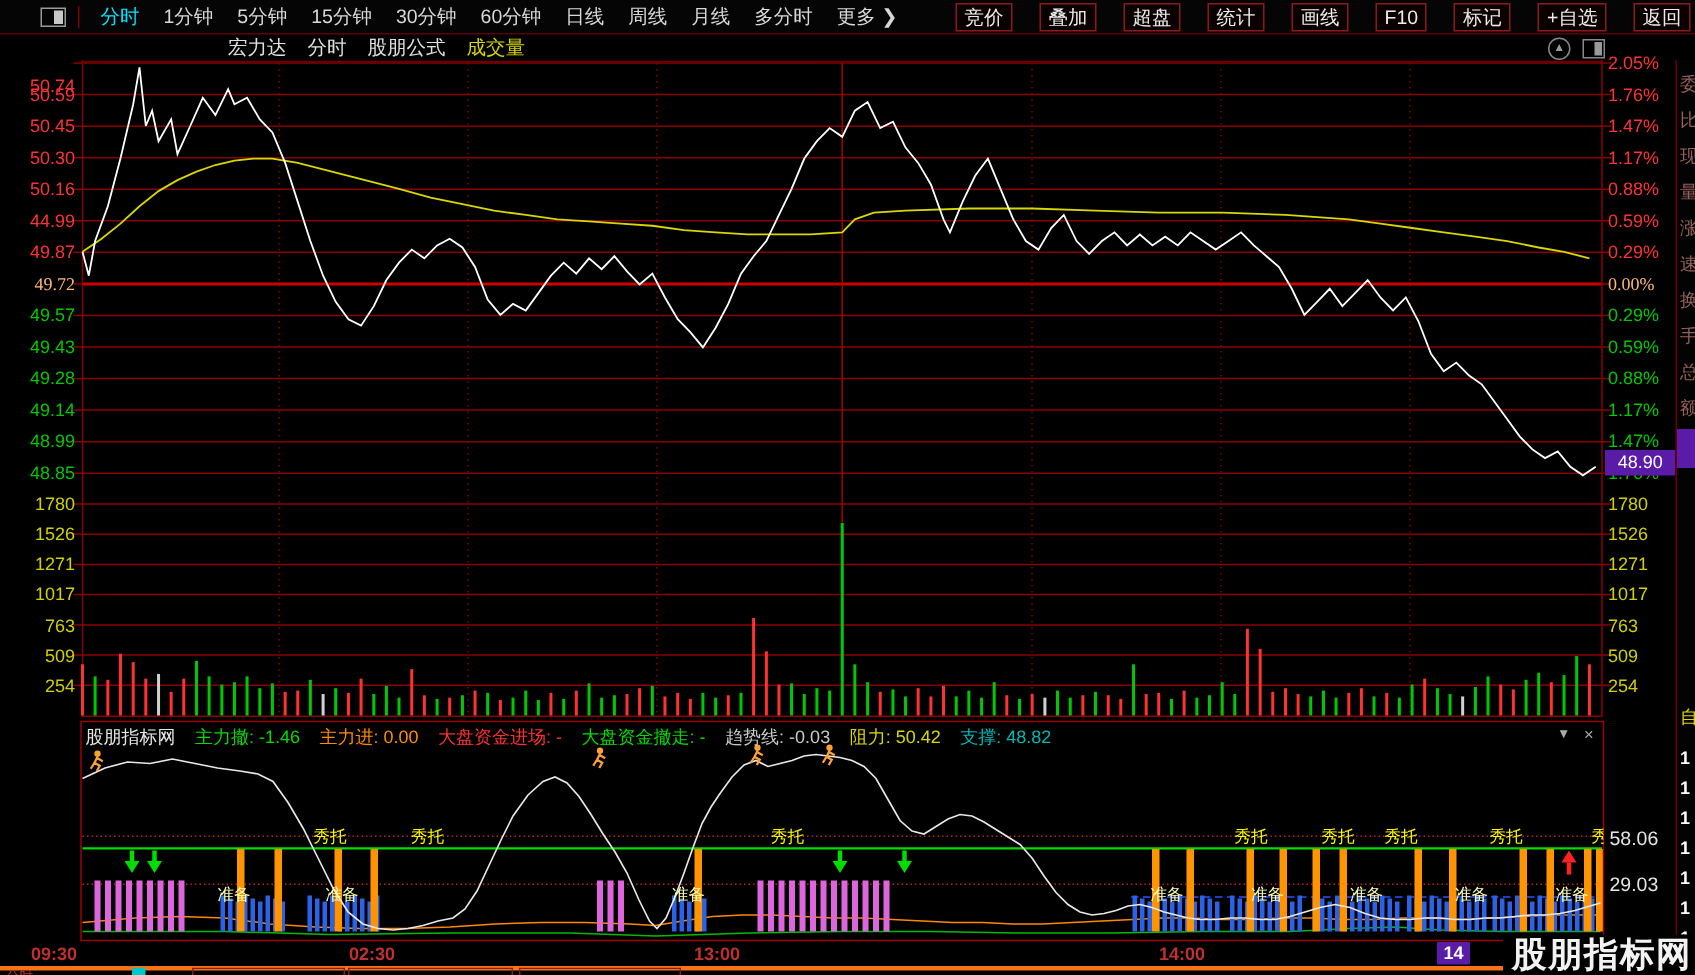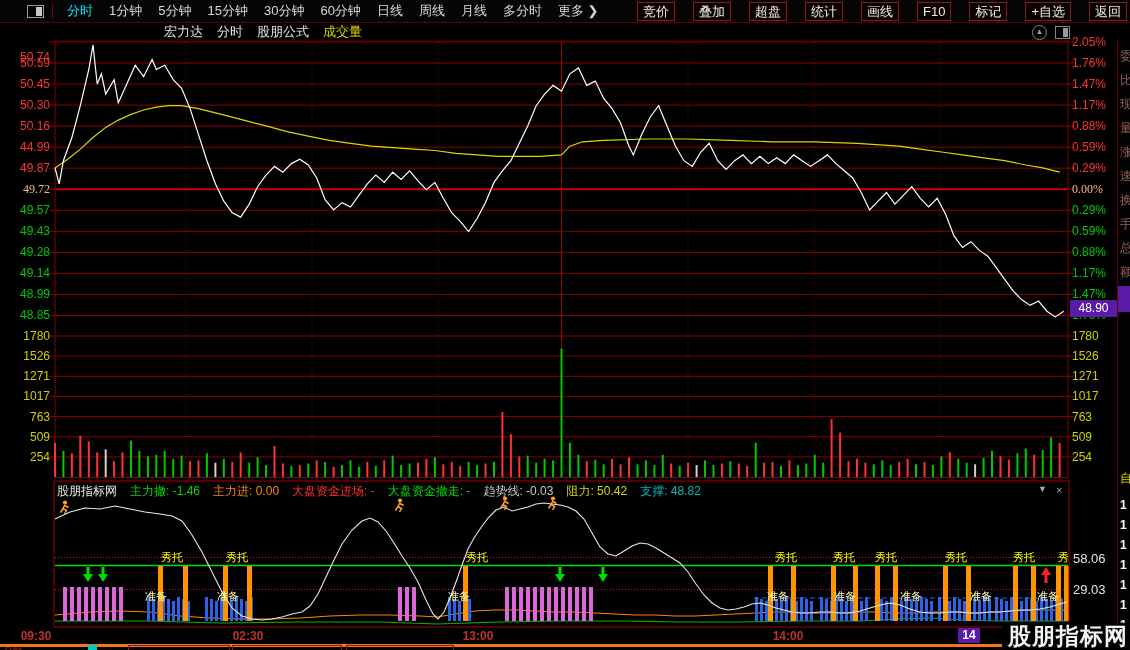--- a/index.html
+++ b/index.html
@@ -8,40 +8,40 @@
   .menu-bar{position:absolute;top:0;left:0;width:1130px;height:22px;background:#050505;
     border-bottom:1px solid #5a0000;display:flex;align-items:center;z-index:30;}
   .win-icon{width:15px;height:11px;border:1px solid #9a9a9a;margin-left:27px;display:inline-block;position:relative;}
   .win-icon span{position:absolute;right:1px;top:1px;bottom:1px;width:6px;background:#c8c8c8;}
   .menu-sep{width:1px;height:15px;background:#7b0000;margin:0 6px 0 8px;}
   .menu-item{color:#d8d8d8;font-size:13px;padding:0 8px;white-space:nowrap;cursor:default;}
   .menu-item.active{color:#00e5ff;}
   .right-buttons{margin-left:auto;display:flex;gap:2px;margin-right:3px;}
   .rbtn{border:1px solid #8b1a1a;color:#ececec;font-size:13px;padding:0 5px;line-height:17px;background:#0a0000;white-space:nowrap;margin-left:16px;}
   
-  .sub-header{position:absolute;top:23px;left:164px;height:17px;display:flex;gap:14px;align-items:center;z-index:30;}
+  .sub-header{position:absolute;top:23px;left:152px;height:17px;display:flex;gap:14px;align-items:center;z-index:30;}
   .sub-header span{font-size:13px;color:#e0e0e0;white-space:nowrap;}
   .sub-header .vol{color:#d8d800;}
   .sub-icons{position:absolute;top:25px;left:1032px;display:flex;gap:8px;z-index:30;}
   .circle-icon{width:13px;height:13px;border:1px solid #888;border-radius:50%;color:#999;font-size:8px;
     line-height:12px;text-align:center;}
   .split-icon{width:13px;height:11px;border:1px solid #888;position:relative;margin-top:1px;}
   .split-icon span{position:absolute;right:1px;top:1px;bottom:1px;width:5px;background:#999;}
   svg{position:absolute;top:0;left:0;z-index:5;}
   .axis-label{position:absolute;font-size:12px;z-index:10;white-space:nowrap;}
   .lab-left{width:50px;text-align:right;}
   .up{color:#ff3232;}.down{color:#00c800;}.flat{color:#fdba74;font-family:Liberation Serif, serif;}.volc{color:#d0d000;}
   .price-badge{position:absolute;left:1070px;width:47px;height:17px;background:#5a1ca8;color:#fff;
     font-size:12px;text-align:center;line-height:17px;z-index:12;}
   .ind-header{position:absolute;left:57px;top:483px;height:14px;display:flex;gap:13px;z-index:12;white-space:nowrap;}
   .ind-header span{font-size:12px;}
   .ind-ctl{position:absolute;top:484px;color:#aaa;font-size:11px;z-index:13;cursor:default;}
   #panel-clip{position:absolute;left:54px;top:481px;width:1015px;height:146px;overflow:hidden;z-index:11;}
   .sig{position:absolute;font-size:11px;white-space:nowrap;transform:translateX(-50%);}
-  .sig-x{color:#ffff00;}
+  .sig-x{color:#ffff00;margin-left:48px;}
   .sig-z{color:#ffffb4;}
   .ind-axis{position:absolute;left:1073px;color:#e4e4e4;font-size:13px;z-index:10;}
   .time-axis{position:absolute;left:0;top:628px;width:1130px;height:16px;z-index:8;border-bottom:3px solid #f97316;font-weight:bold;}
   .time-lab{position:absolute;top:1px;font-size:12px;color:#c03030;transform:translateX(-50%);}
   .time-badge{position:absolute;top:0;width:22px;height:15px;background:#5a1ca8;color:#fff;font-size:12px;
     text-align:center;line-height:15px;z-index:9;}
   .watermark{position:absolute;right:2px;bottom:0px;z-index:40;text-align:right;background:#000;padding-left:6px;}
   .watermark div{color:#f2f2f2;font-weight:bold;font-size:23px;line-height:27px;letter-spacing:1px;}
   .right-strip{position:absolute;right:0;top:40px;bottom:0;width:12px;background:#030303;
     border-left:1px solid #6a0000;z-index:18;overflow:hidden;}

